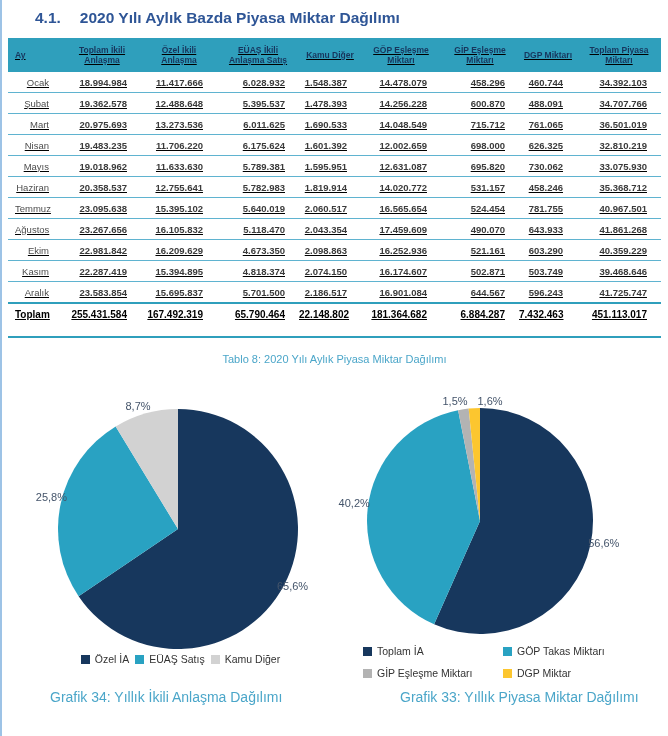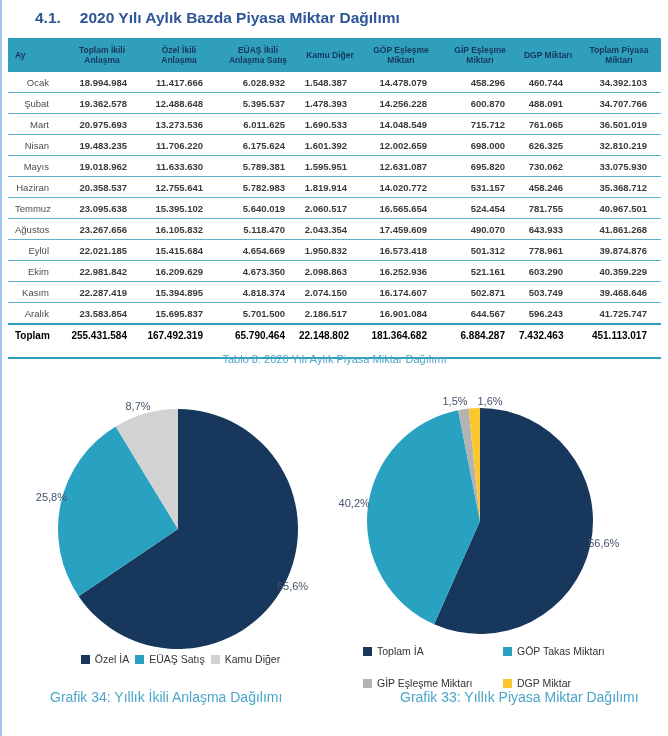--- a/index.html
+++ b/index.html
@@ -8,21 +8,21 @@
     --rowline:#5fb3d0; --pie-teal:#29a2c2; --pie-gray-l:#d2d2d2;
     --pie-gray-m:#b3b3b3; --pie-yellow:#fcc62f; --label-slate:#44546a;
   }
   *{box-sizing:border-box; margin:0; padding:0;}
   html,body{background:#fff;}
   body{font-family:"Liberation Sans", sans-serif;}
   .page{position:relative; width:668px; height:736px; background:#fff; overflow:hidden;}
   .left-rule{position:absolute; left:0; top:0; width:2px; height:736px; background:#9dc3e6;}
   .heading{position:absolute; left:35px; top:9px; font-size:15.5px; font-weight:bold; color:var(--accent-blue); white-space:nowrap;}
   .heading .num{margin-right:19px;}
-  table.market{position:absolute; left:8px; top:38px; width:653px; border-collapse:collapse; table-layout:fixed;}
+  table.market{position:absolute; left:8px; top:38px; width:653px; border-collapse:collapse; table-layout:fixed;text-decoration:underline;}
   table.market th{
     background:var(--teal); color:var(--headtext); font-weight:bold; font-size:8.5px;
     line-height:1.2; text-align:center; vertical-align:middle; height:34px; padding:2px 3px;
   }
   table.market th.col-ay{text-align:left; padding-left:7px;}
   table.market td{
     font-size:9.5px; color:#3a3a3a; font-weight:600; text-align:right;
     padding:4.5px 14px 4.5px 0; border-bottom:1px solid var(--rowline);
   }
   table.market td.month{font-weight:400; color:#4d4d4d; text-align:right; padding-left:7px;}
@@ -33,21 +33,21 @@
   table.market tfoot td.month{font-weight:700; color:#000; padding-left:7px;}
   .table-caption{position:absolute; left:8px; top:353px; width:653px; text-align:center;
     color:var(--caption-blue); font-size:11px;}
   figure.chart{position:absolute; top:395px;}
   figure.chart svg{position:absolute; left:0; top:0; overflow:visible;}
   #figure-left{left:8px; width:345px; height:340px;}
   #figure-right{left:330px; width:335px; height:340px;}
   .pie-label{font-size:11px; fill:var(--label-slate);}
   .legend{position:absolute; font-size:10.5px; color:#333;}
   #legend-0{top:258px; left:0; width:345px; display:flex; justify-content:center; gap:6px;}
-  #legend-1{top:250px; left:33px; display:grid; grid-template-columns:140px auto; row-gap:20px;}
+  #legend-1{top:250px; left:33px; display:grid; grid-template-columns:140px auto; row-gap:10px;}
   .legend-item{display:flex; align-items:center; white-space:nowrap;}
   .swatch{display:inline-block; width:9px; height:9px; margin-right:5px; flex:none;}
   figcaption{position:absolute; top:294px; color:var(--caption-blue); font-size:14px; white-space:nowrap;}
   #caption-left{left:42px;}
   #caption-right{left:70px;}
 </style>
 </head>
 <body>
 
 <div class="page">
@@ -165,31 +165,20 @@
           <td class="value">23.267.656</td>
           <td class="value">16.105.832</td>
           <td class="value">5.118.470</td>
           <td class="value">2.043.354</td>
           <td class="value">17.459.609</td>
           <td class="value">490.070</td>
           <td class="value">643.933</td>
           <td class="value">41.861.268</td>
         </tr>
         <tr>
-          <td class="month">Eylül</td>
-          <td class="value">22.021.185</td>
-          <td class="value">15.415.684</td>
-          <td class="value">4.654.669</td>
-          <td class="value">1.950.832</td>
-          <td class="value">16.573.418</td>
-          <td class="value">501.312</td>
-          <td class="value">778.961</td>
-          <td class="value">39.874.876</td>
-        </tr>
-        <tr>
           <td class="month">Ekim</td>
           <td class="value">22.981.842</td>
           <td class="value">16.209.629</td>
           <td class="value">4.673.350</td>
           <td class="value">2.098.863</td>
           <td class="value">16.252.936</td>
           <td class="value">521.161</td>
           <td class="value">603.290</td>
           <td class="value">40.359.229</td>
         </tr>

